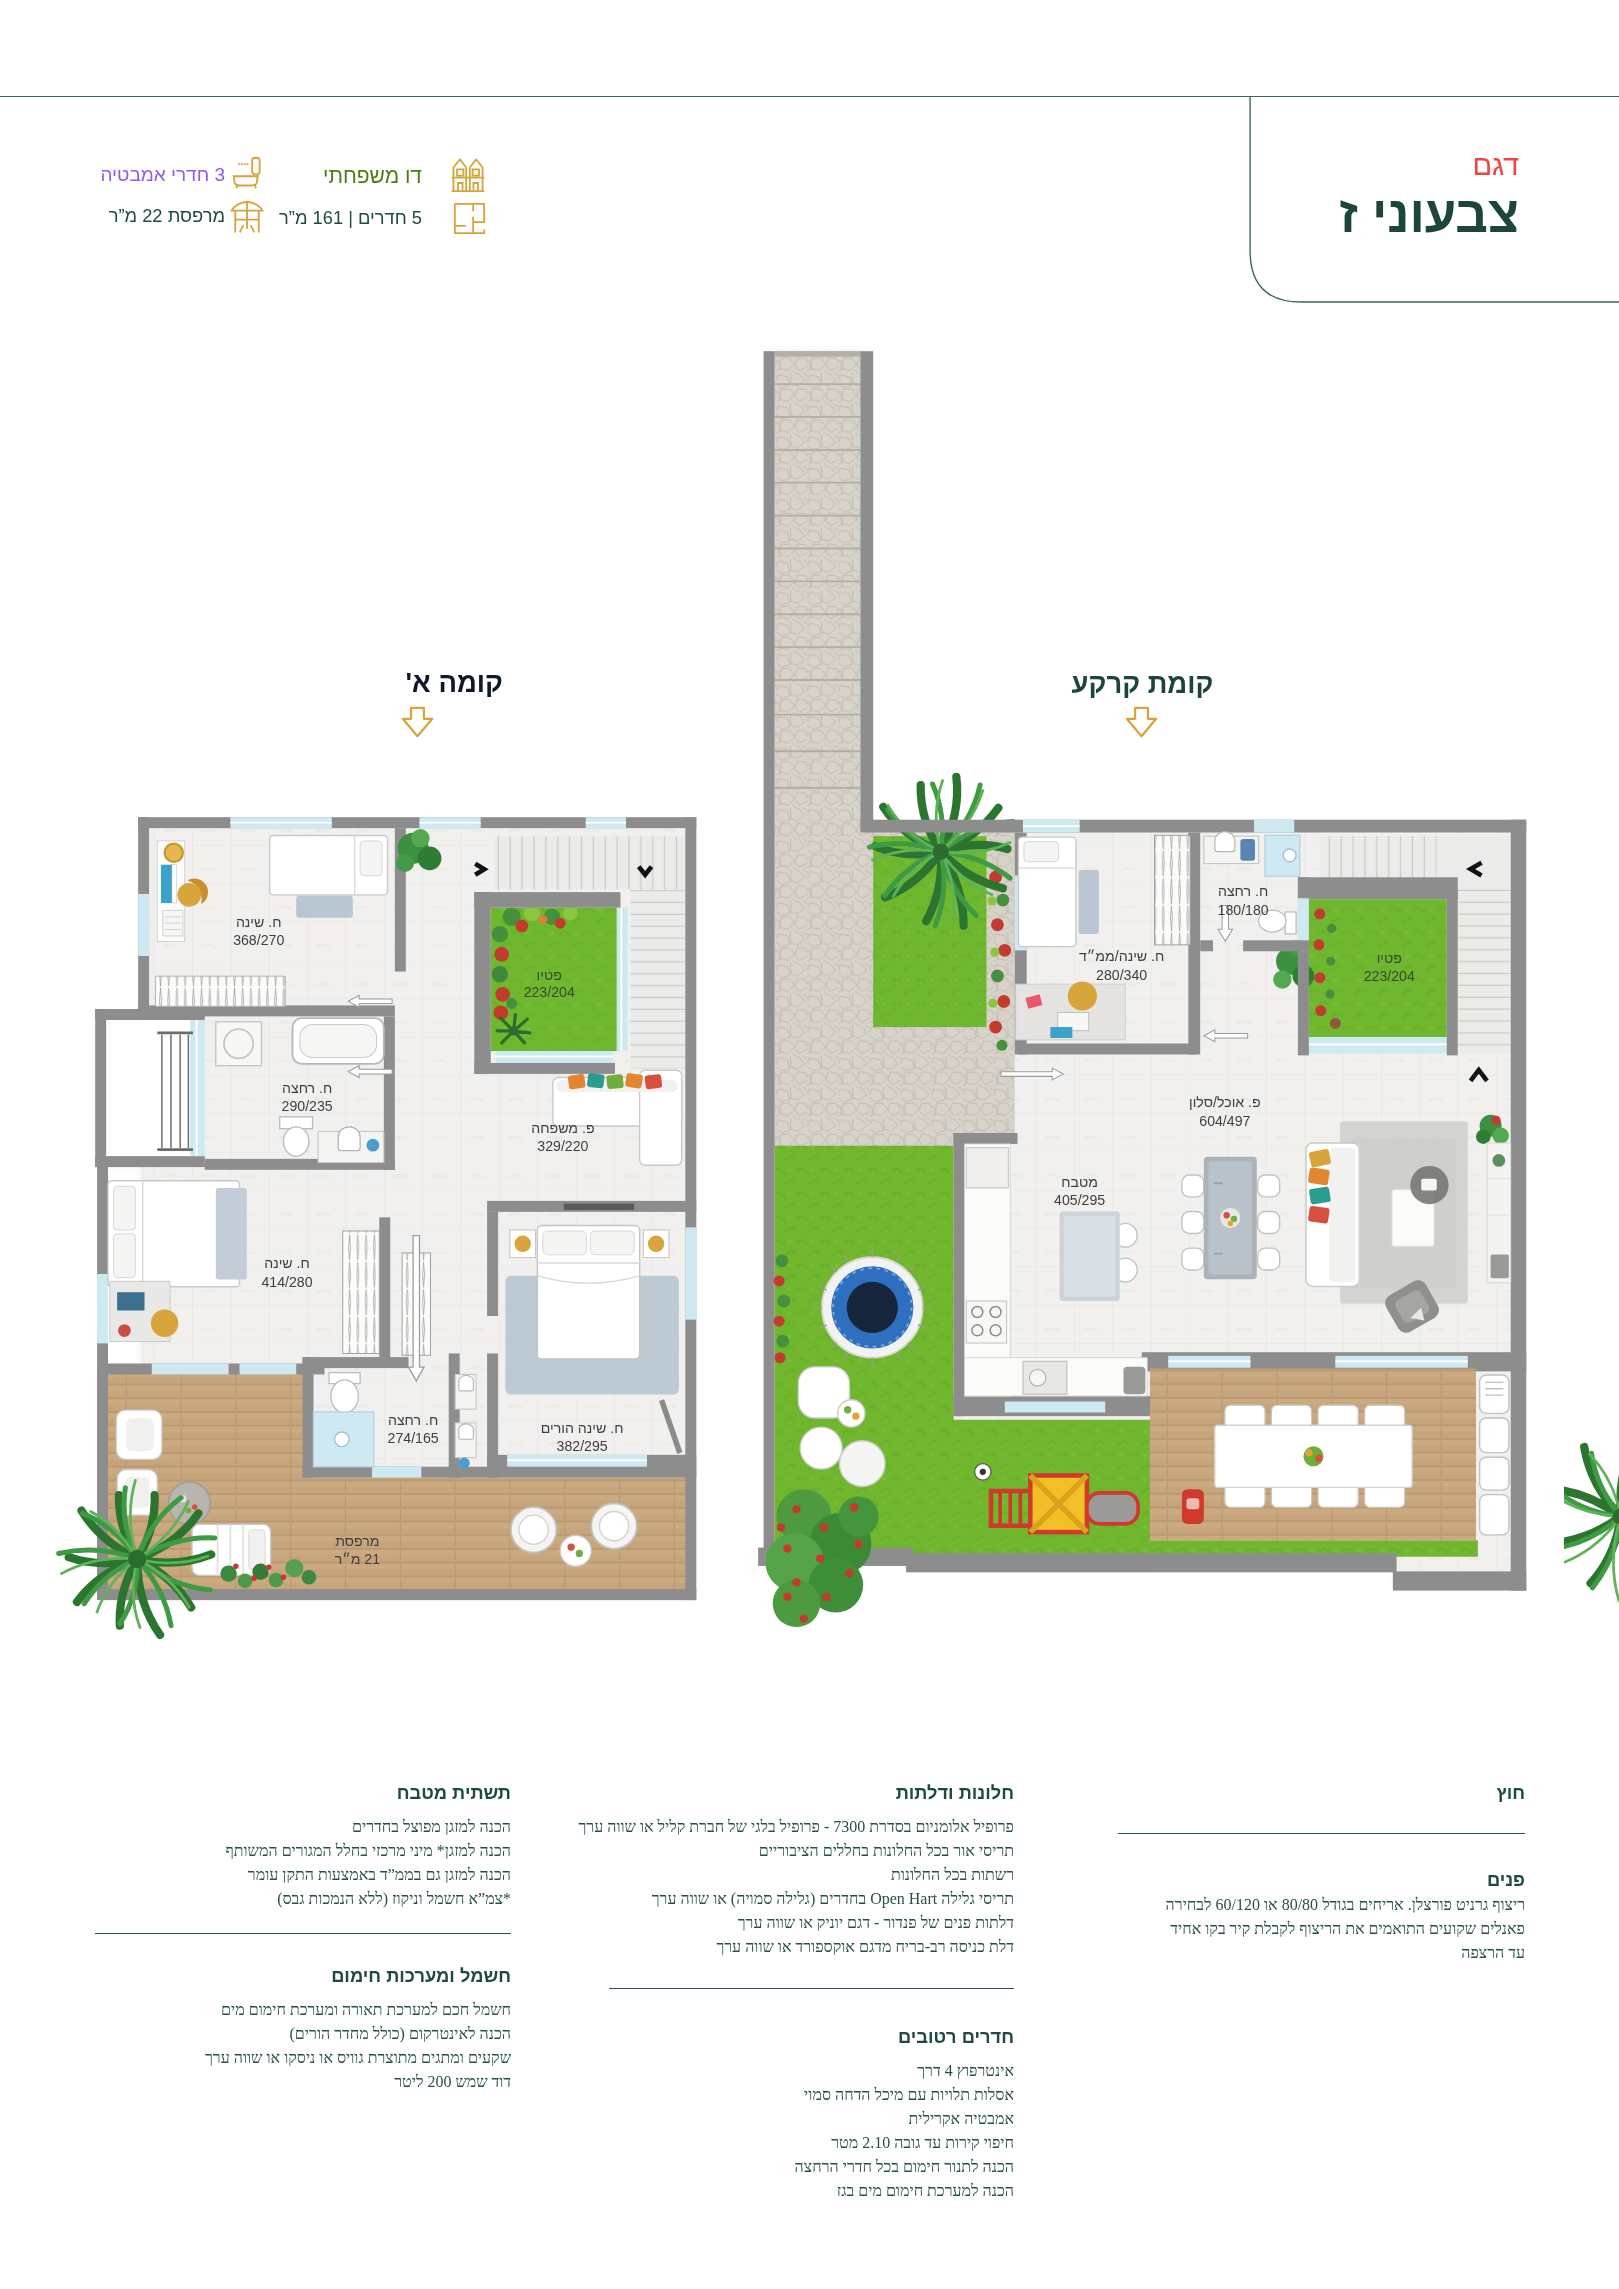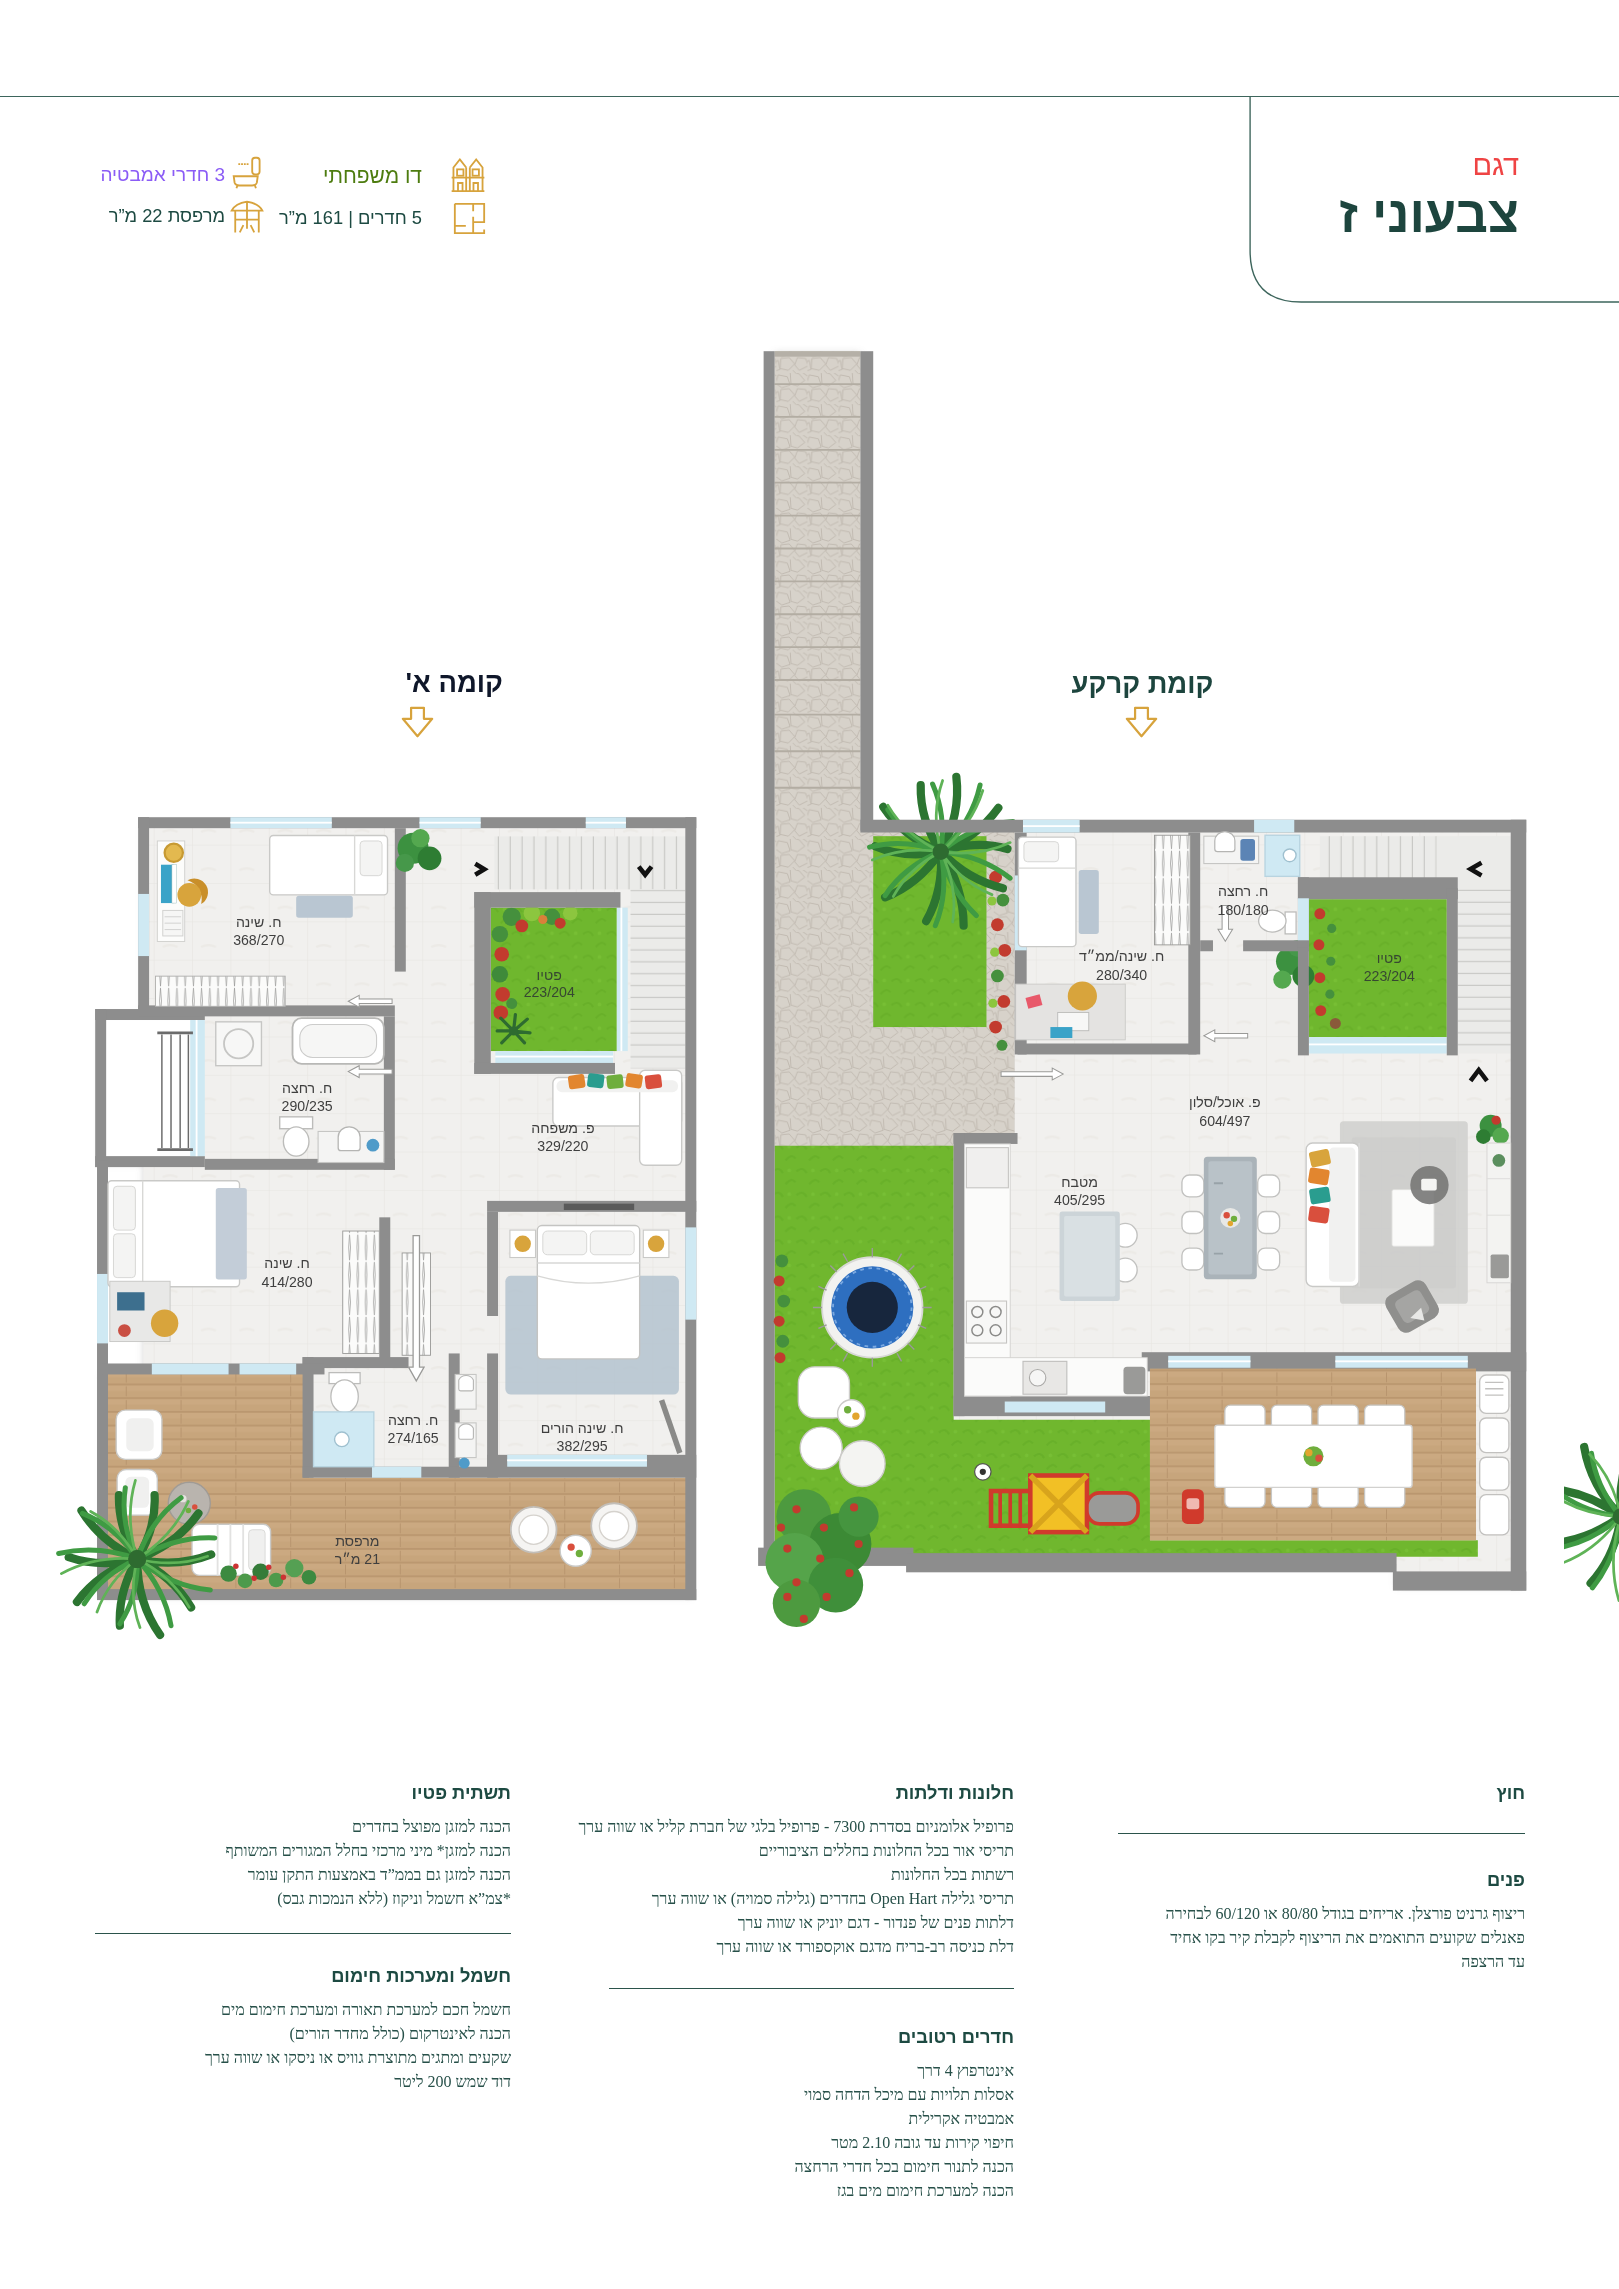--- a/index.html
+++ b/index.html
@@ -820,31 +820,31 @@
 <g stroke="#5fb357" stroke-width="3" stroke-linecap="round" fill="none">
       <path d="M62 100 Q109 117 135 154 M62 100 Q47 148 60 192 M62 100 Q35 138 -5 152 M62 100 Q18 98 -14 75 M62 100 Q54 59 28 32 M62 100 Q73 59 102 34 M62 100 Q103 105 137 89"></path>
     </g>
 <circle cx="62" cy="100" r="9" fill="#2e6b30"></circle>
 </svg>
 
 <div class="abs" style="right:94px;top:1782px;width:512px;text-align:right;direction:rtl;">
   <div class="hdr">חוץ</div>
   <div style="margin-top:29px;width:407px;margin-right:0;margin-left:auto;height:1.4px;background:#2b544b;"></div>
   <div class="hdr" style="margin-top:35px;">פנים</div>
-  <div class="body-txt" style="margin-top:11px;">ריצוף גרניט פורצלן. אריחים בגודל 80/80 או 60/120 לבחירה<br>פאנלים שקועים התואמים את הריצוף לקבלת קיר בקו אחיד<br>עד הרצפה</div>
+  <div class="body-txt" style="margin-top:2px;">ריצוף גרניט פורצלן. אריחים בגודל 80/80 או 60/120 לבחירה<br>פאנלים שקועים התואמים את הריצוף לקבלת קיר בקו אחיד<br>עד הרצפה</div>
 </div>
 
 <div class="abs" style="right:605px;top:1782px;width:512px;text-align:right;direction:rtl;">
   <div class="hdr">חלונות ודלתות</div>
   <div class="body-txt" style="margin-top:11px;">פרופיל אלומניום בסדרת 7300 - פרופיל בלגי של חברת קליל או שווה ערך<br>תריסי אור בכל החלונות בחללים הציבוריים<br>רשתות בכל החלונות<br>תריסי גלילה Open Hart בחדרים (גלילה סמויה) או שווה ערך<br>דלתות פנים של פנדור - דגם יוניק או שווה ערך<br>דלת כניסה רב-בריח מדגם אוקספורד או שווה ערך</div>
   <div style="margin-top:29px;width:405px;margin-right:0;margin-left:auto;height:1.4px;background:#2b544b;"></div>
   <div class="hdr" style="margin-top:37px;">חדרים רטובים</div>
   <div class="body-txt" style="margin-top:11px;">אינטרפוץ 4 דרך<br>אסלות תלויות עם מיכל הדחה סמוי<br>אמבטיה אקרילית<br>חיפוי קירות עד גובה 2.10 מטר<br>הכנה לתנור חימום בכל חדרי הרחצה<br>הכנה למערכת חימום מים בגז</div>
 </div>
 
 <div class="abs" style="right:1108px;top:1782px;width:457px;text-align:right;direction:rtl;">
-  <div class="hdr">תשתית פטיו</div>
+  <div class="hdr">תשתית מטבח</div>
   <div class="body-txt" style="margin-top:11px;">הכנה למזגן מפוצל בחדרים<br>הכנה למזגן* מיני מרכזי בחלל המגורים המשותף<br>הכנה למזגן גם בממ”ד באמצעות התקן עומר<br>*צמ”א חשמל וניקוז (ללא הנמכות גבס)</div>
   <div style="margin-top:22px;width:416px;margin-right:0;margin-left:auto;height:1.4px;background:#2b544b;"></div>
   <div class="hdr" style="margin-top:31px;">חשמל ומערכות חימום</div>
   <div class="body-txt" style="margin-top:11px;">חשמל חכם למערכת תאורה ומערכת חימום מים<br>הכנה לאינטרקום (כולל מחדר הורים)<br>שקעים ומתגים מתוצרת גוויס או ניסקו או שווה ערך<br>דוד שמש 200 ליטר</div>
 </div>
 
 
 </body></html>

